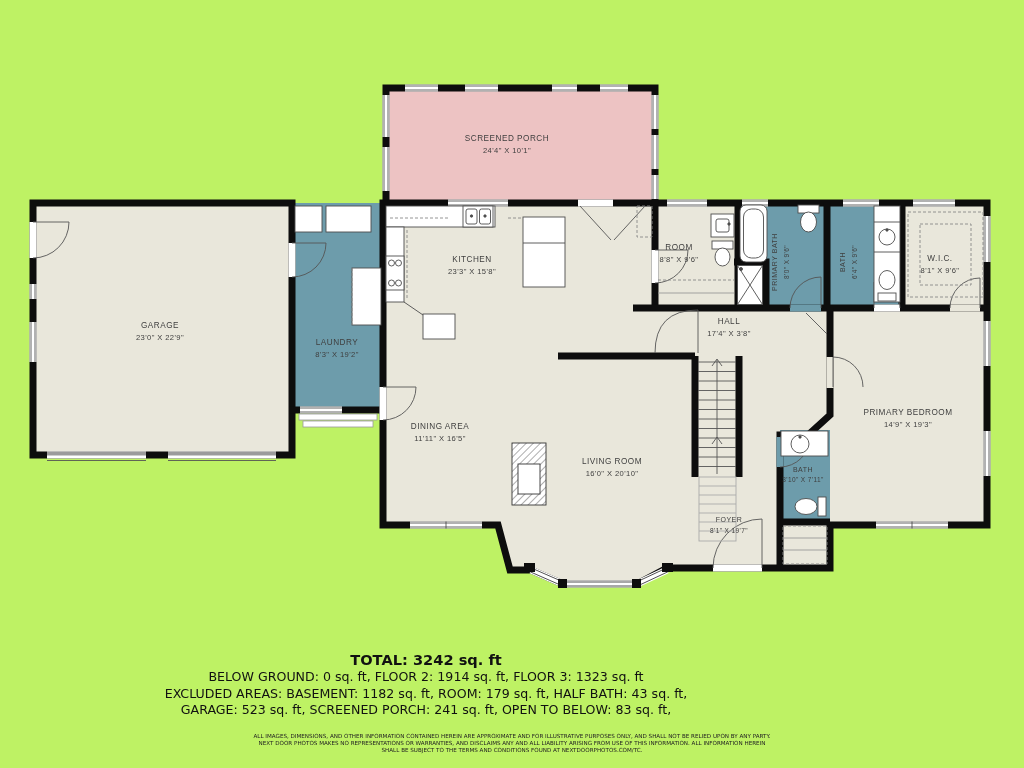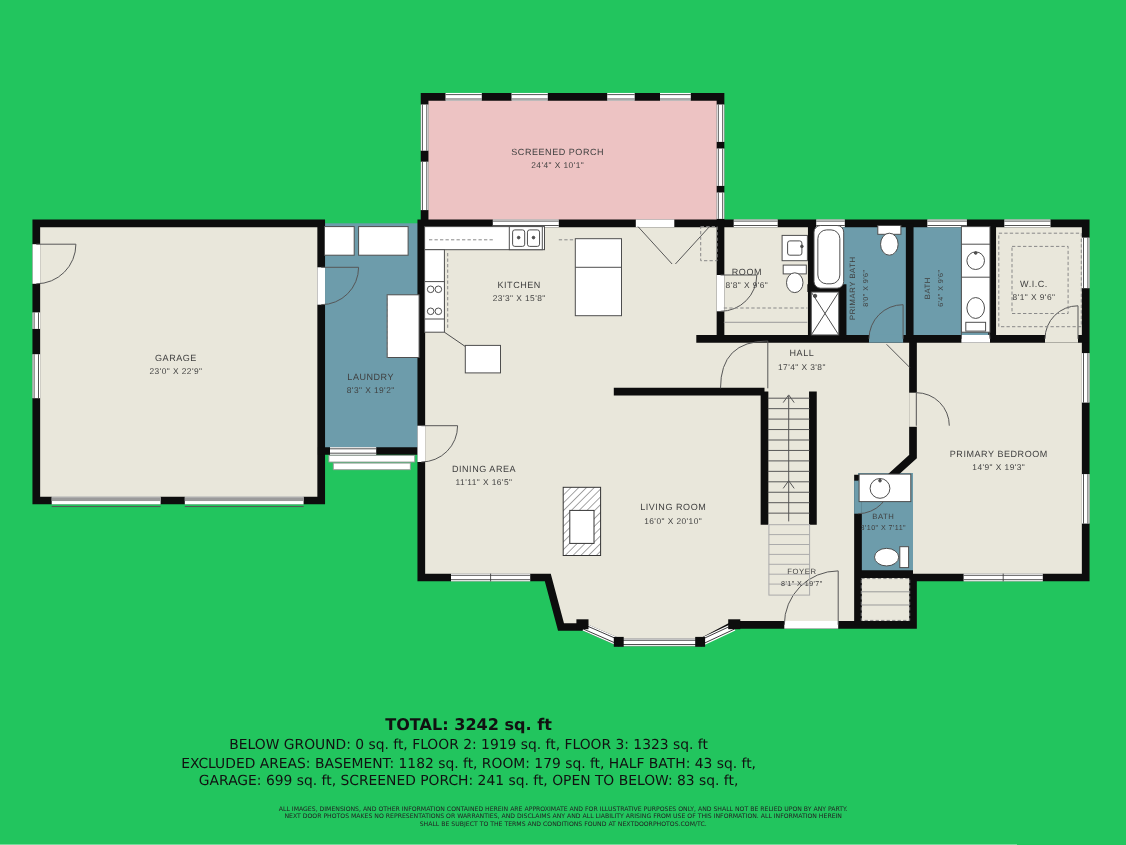--- a/index.html
+++ b/index.html
@@ -1,16 +1,16 @@
 <!DOCTYPE html>
 <html><head>
 <meta charset="utf-8">
 <style>
   html,body{margin:0;padding:0;background:#fff;}
-  #stage{position:relative;width:1024px;height:768px;background:#22c55e;overflow:hidden;
+  #stage{position:relative;width:1024px;height:768px;background:#bef264;overflow:hidden;
          font-family:"Liberation Sans",sans-serif;}
   svg{display:block;}
   .room-label{fill:#3f3f3f;font-family:"Liberation Sans",sans-serif;font-size:8.2px;letter-spacing:.5px;text-anchor:middle;}
   .room-dims{fill:#3f3f3f;font-family:"Liberation Sans",sans-serif;font-size:7.6px;letter-spacing:.4px;text-anchor:middle;}
   .room-label.sm{font-size:7px;}
   .room-dims.sm{font-size:6.5px;}
   .summary{position:absolute;left:0;top:650px;width:852px;text-align:center;color:#111;
            font-family:"DejaVu Sans",sans-serif;font-size:12.6px;line-height:16.6px;}
   .summary .total{font-size:14.6px;font-weight:bold;line-height:19px;}
   .disclaimer{position:absolute;left:0;top:733px;width:1024px;text-align:center;color:#222;
@@ -434,23 +434,23 @@
       <text class="room-label sm" x="803" y="472">BATH</text>
       <text class="room-dims sm" x="803" y="482">3'10" X 7'11"</text>
 
       <text class="room-label sm" x="729" y="522">FOYER</text>
       <text class="room-dims sm" x="729" y="533">8'1" X 19'7"</text>
     </g>
   </svg>
 
   <div class="summary">
     <div class="total">TOTAL: 3242 sq. ft</div>
-    <div>BELOW GROUND: 0 sq. ft, FLOOR 2: 1919 sq. ft, FLOOR 3: 1323 sq. ft</div>
+    <div>BELOW GROUND: 0 sq. ft, FLOOR 2: 1914 sq. ft, FLOOR 3: 1323 sq. ft</div>
     <div>EXCLUDED AREAS: BASEMENT: 1182 sq. ft, ROOM: 179 sq. ft, HALF BATH: 43 sq. ft,</div>
-    <div>GARAGE: 699 sq. ft, SCREENED PORCH: 241 sq. ft, OPEN TO BELOW: 83 sq. ft,</div>
+    <div>GARAGE: 523 sq. ft, SCREENED PORCH: 241 sq. ft, OPEN TO BELOW: 83 sq. ft,</div>
   </div>
 
   <div class="disclaimer">
     <div>ALL IMAGES, DIMENSIONS, AND OTHER INFORMATION CONTAINED HEREIN ARE APPROXIMATE AND FOR ILLUSTRATIVE PURPOSES ONLY, AND SHALL NOT BE RELIED UPON BY ANY PARTY.</div>
     <div>NEXT DOOR PHOTOS MAKES NO REPRESENTATIONS OR WARRANTIES, AND DISCLAIMS ANY AND ALL LIABILITY ARISING FROM USE OF THIS INFORMATION. ALL INFORMATION HEREIN</div>
     <div>SHALL BE SUBJECT TO THE TERMS AND CONDITIONS FOUND AT NEXTDOORPHOTOS.COM/TC.</div>
   </div>
 </div>
 
 </body></html>

